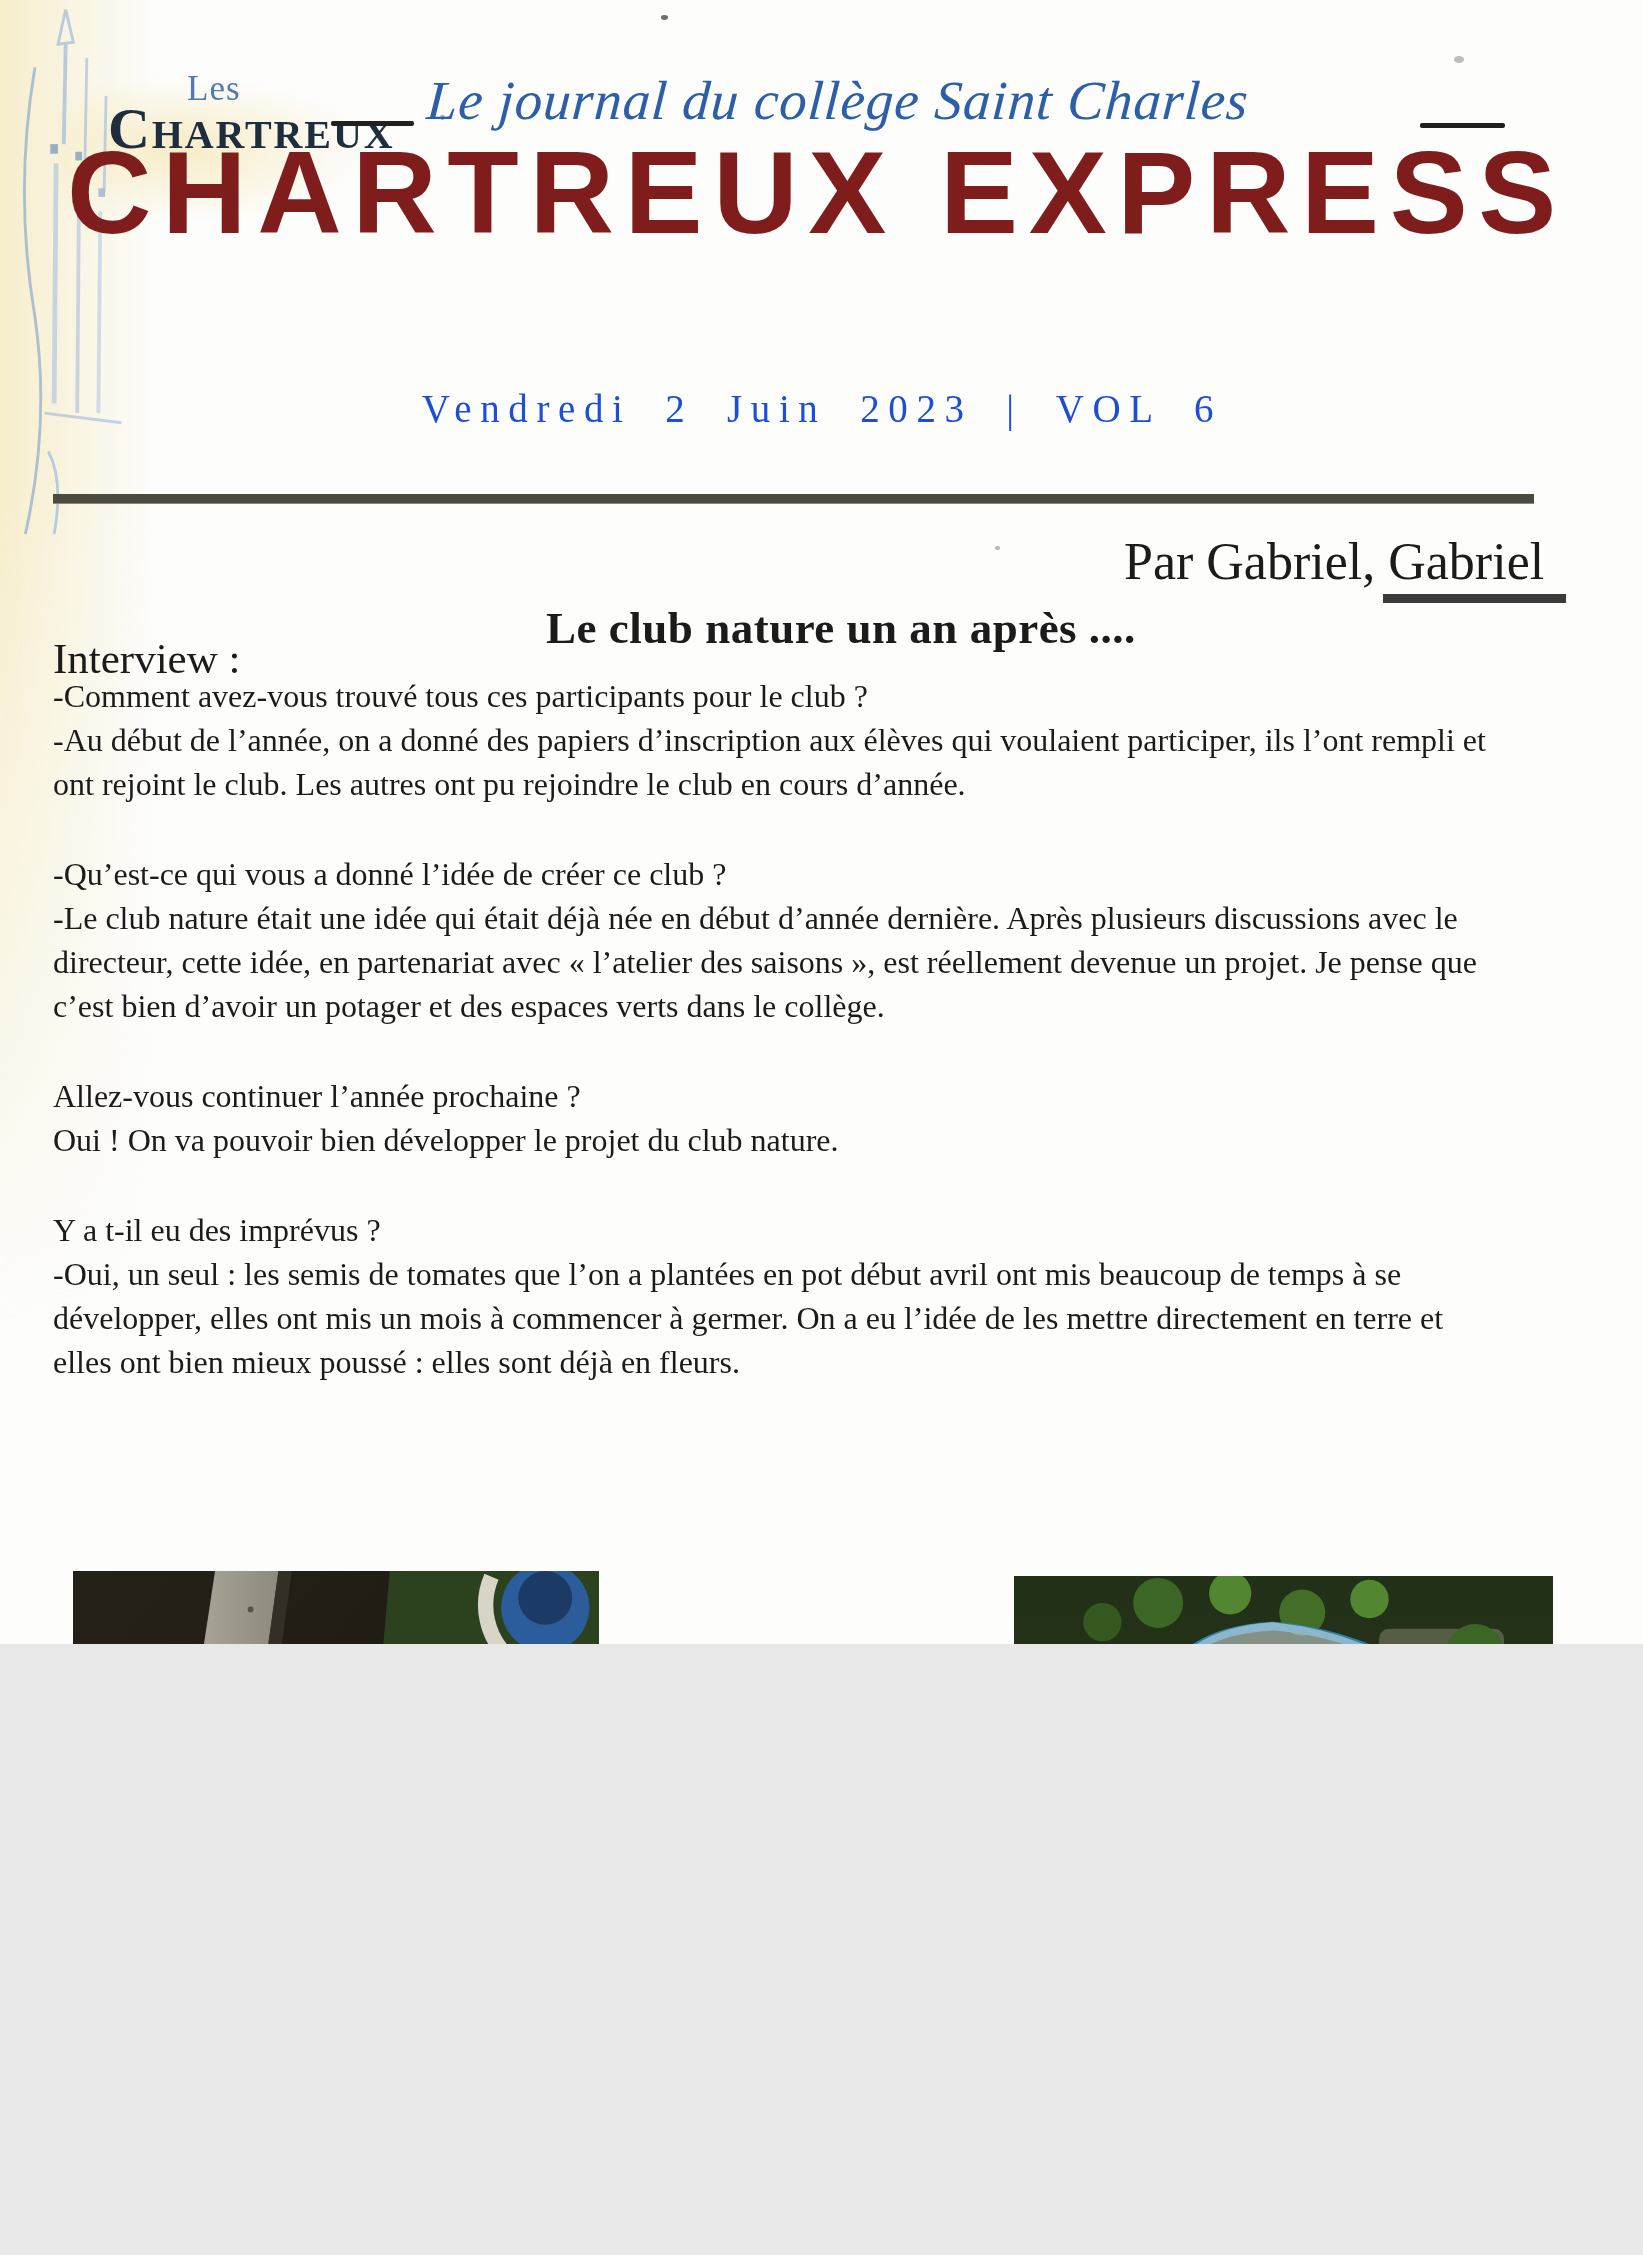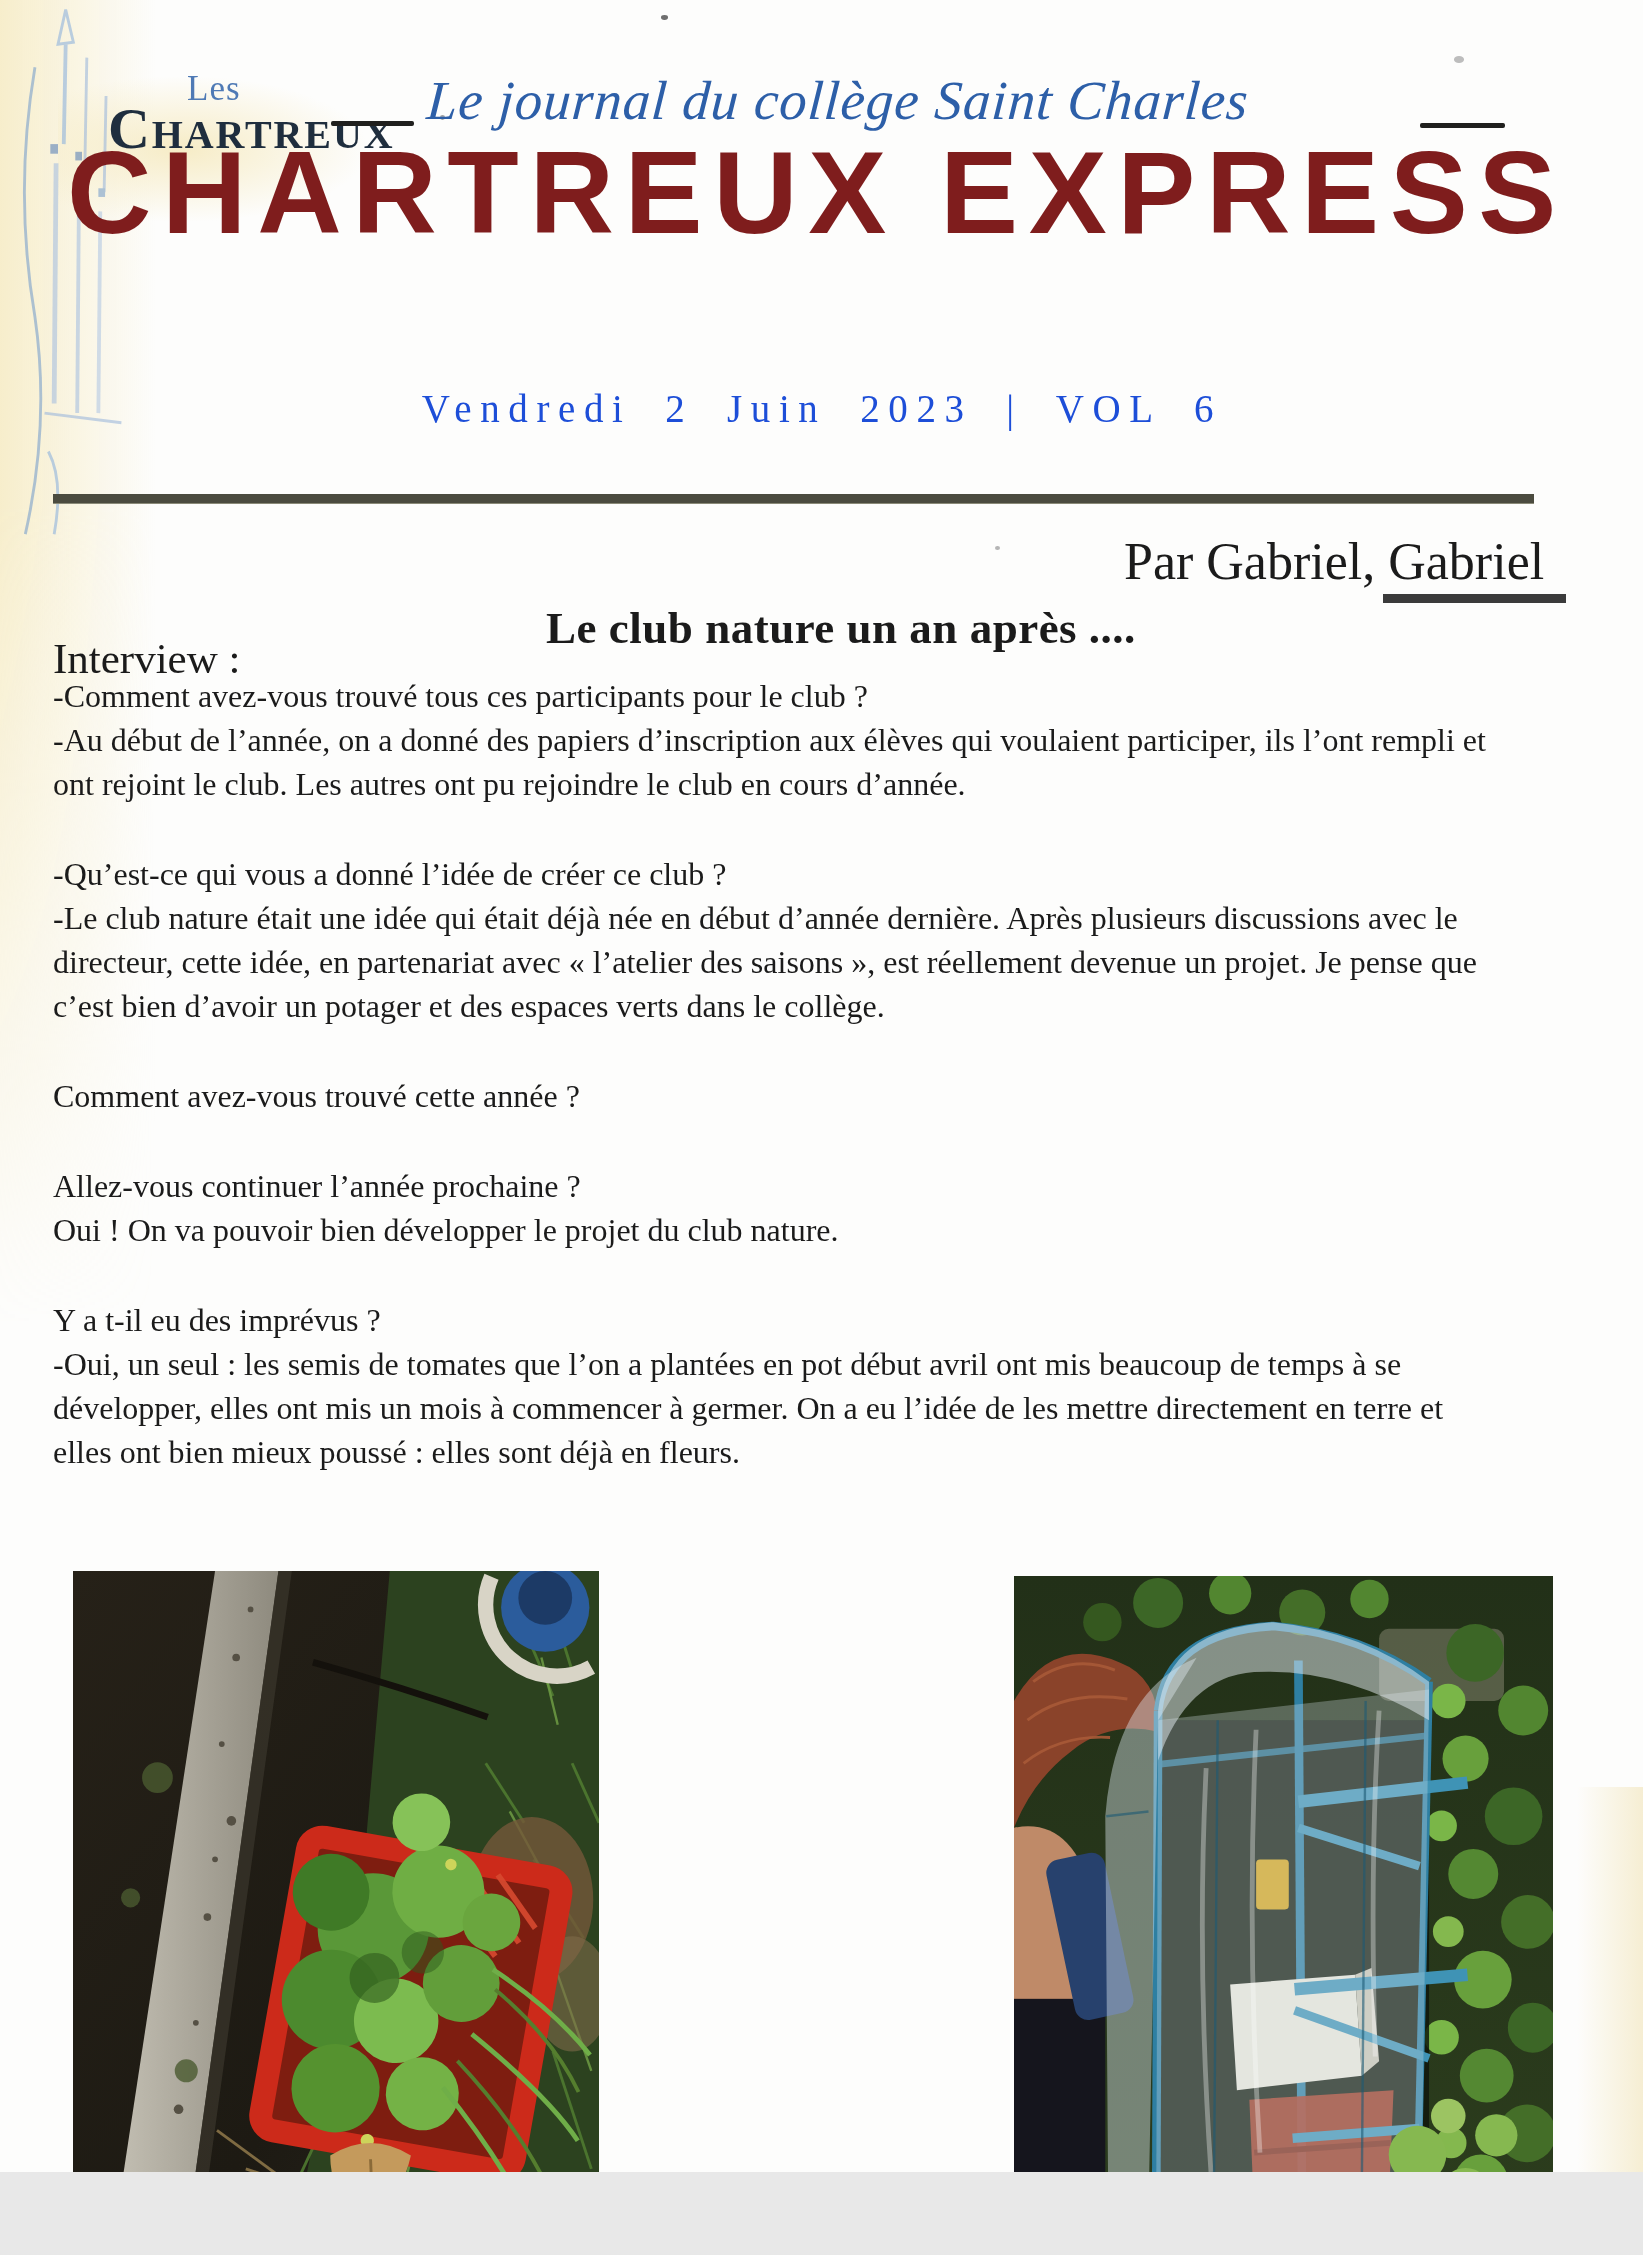--- a/index.html
+++ b/index.html
@@ -1,18 +1,18 @@
 <!DOCTYPE html>
 <html lang="fr"><head>
 <meta charset="utf-8">
 <style>
   html,body{margin:0;padding:0;background:#e8e8e8;}
   .page{
     position:relative;
-    width:1644px;height:2172px;
+    width:1644px;height:1644px;
     background:#fdfdfc;
     overflow:hidden;
     font-family:"Liberation Serif", serif;
     color:#1b1b1b;
     margin:0 auto;
   }
 
   
   .scan-left{
     position:absolute;left:0;top:0;width:183px;height:1441px;
@@ -158,21 +158,20 @@
       <p class="a">-Au début de l’année, on a donné des papiers d’inscription aux élèves qui voulaient participer, ils l’ont rempli et
 ont rejoint le club. Les autres ont pu rejoindre le club en cours d’année.</p>
     </div>
     <div class="qa-block">
       <p class="q">-Qu’est-ce qui vous a donné l’idée de créer ce club ?</p>
       <p class="a">-Le club nature était une idée qui était déjà née en début d’année dernière. Après plusieurs discussions avec le
 directeur, cette idée, en partenariat avec « l’atelier des saisons », est réellement devenue un projet. Je pense que
 c’est bien d’avoir un potager et des espaces verts dans le collège.</p>
     </div>
     <div class="qa-block">
-      <p class="q">Comment avez-vous trouvé cette année ?</p>
     </div>
     <div class="qa-block">
       <p class="q">Allez-vous continuer l’année prochaine ?</p>
       <p class="a">Oui ! On va pouvoir bien développer le projet du club nature.</p>
     </div>
     <div class="qa-block">
       <p class="q">Y a t-il eu des imprévus ?</p>
       <p class="a">-Oui, un seul : les semis de tomates que l’on a plantées en pot début avril ont mis beaucoup de temps à se
 développer, elles ont mis un mois à commencer à germer. On a eu l’idée de les mettre directement en terre et
 elles ont bien mieux poussé : elles sont déjà en fleurs.</p>

